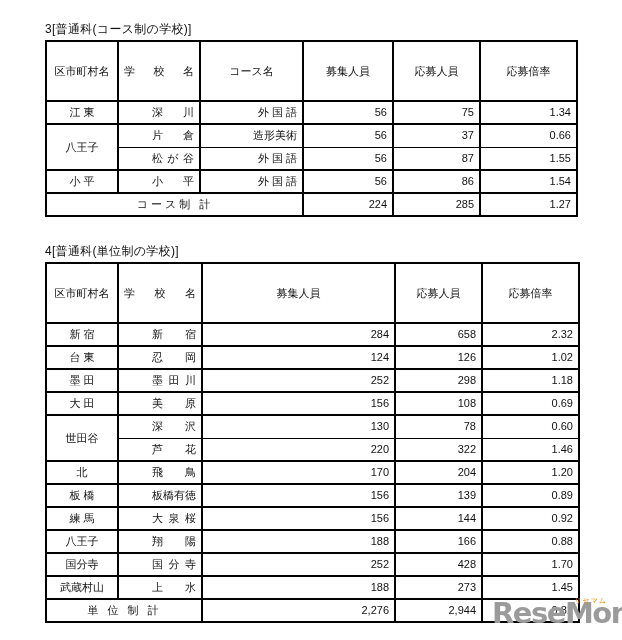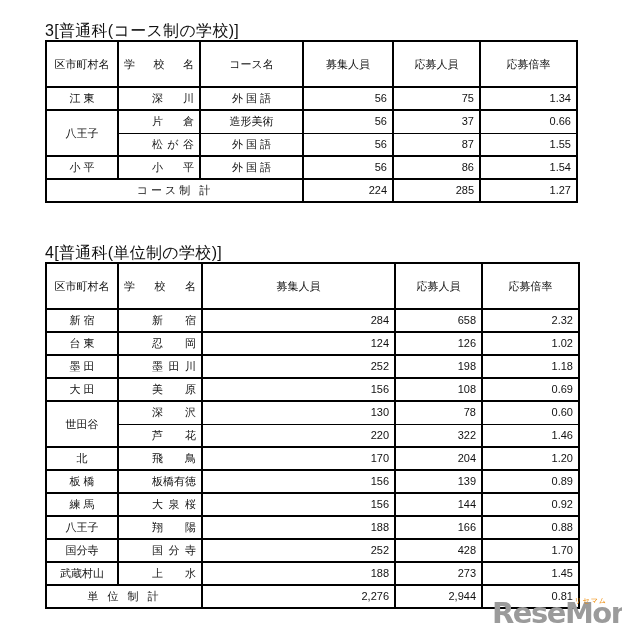--- a/index.html
+++ b/index.html
@@ -1,40 +1,40 @@
 <!DOCTYPE html>
 <html><head>
 <meta charset="utf-8">
 <style>
   * { margin:0; padding:0; box-sizing:border-box; }
   html,body { width:622px; height:640px; background:#ffffff; }
   body { font-family:"Liberation Sans", sans-serif; color:#111; }
   .page { position:relative; width:622px; height:640px; background:#fff; overflow:hidden; }
 
-  .sec-title { position:absolute; left:45px; font-size:16px; letter-spacing:0.3px; color:#111; }
+  .sec-title { position:absolute; left:45px; font-size:12px; letter-spacing:0.3px; color:#111; }
   #title1 { top:21px; }
   #title2 { top:243px; }
 
   table.data { position:absolute; left:45px; border-collapse:collapse; table-layout:fixed; background:#fff; border:2px solid #000; }
   #table1 { top:40px; }
   #table2 { top:262px; }
 
   .data th, .data td {
     border-left:2px solid #000; border-right:2px solid #000;
     border-top:1px solid #000; border-bottom:1px solid #000;
     font-weight:normal; font-size:11px; line-height:1;
     padding:0 5px; white-space:nowrap; overflow:hidden; vertical-align:middle;
   }
-  .data thead th { height:46px; border-bottom:2px solid #000; text-align:center; }
+  .data thead th { height:60px; border-bottom:2px solid #000; text-align:center; }
   .data thead th.h-school { text-align:justify; text-align-last:justify; }
   .data tbody tr { height:23px; }
   .data tr.grp > td { border-top:2px solid #000; }
   .data td.c-district { text-align:center; }
   .data td.c-school { text-align:justify; text-align-last:justify;padding-left:33px; }
-  .data td.c-course { text-align:center;margin-top:17px; }
+  .data td.c-course { text-align:right;margin-top:17px; }
   .data td.c-num { text-align:right; }
   .data td.c-total-label { text-align:center; letter-spacing:3px;padding-left:6px; }
 
   .logo { position:absolute; left:492px; top:599px; width:128px; height:40px; }
   .logo .word { font-family:"DejaVu Sans", sans-serif; font-size:29px; font-weight:bold; letter-spacing:-1.5px; line-height:1; }
   .logo .ruby { position:absolute; top:-3px; right:13px; font-size:7px; letter-spacing:1px; }
 </style>
 </head>
 <body>
 
@@ -130,21 +130,21 @@
           <td class="c-district">台 東</td>
           <td class="c-school">忍岡</td>
           <td class="c-num">124</td>
           <td class="c-num">126</td>
           <td class="c-num">1.02</td>
         </tr>
         <tr class="grp">
           <td class="c-district">墨 田</td>
           <td class="c-school">墨田川</td>
           <td class="c-num">252</td>
-          <td class="c-num">198</td>
+          <td class="c-num">298</td>
           <td class="c-num">1.18</td>
         </tr>
         <tr class="grp">
           <td class="c-district">大 田</td>
           <td class="c-school">美原</td>
           <td class="c-num">156</td>
           <td class="c-num">108</td>
           <td class="c-num">0.69</td>
         </tr>
         <tr class="grp">

